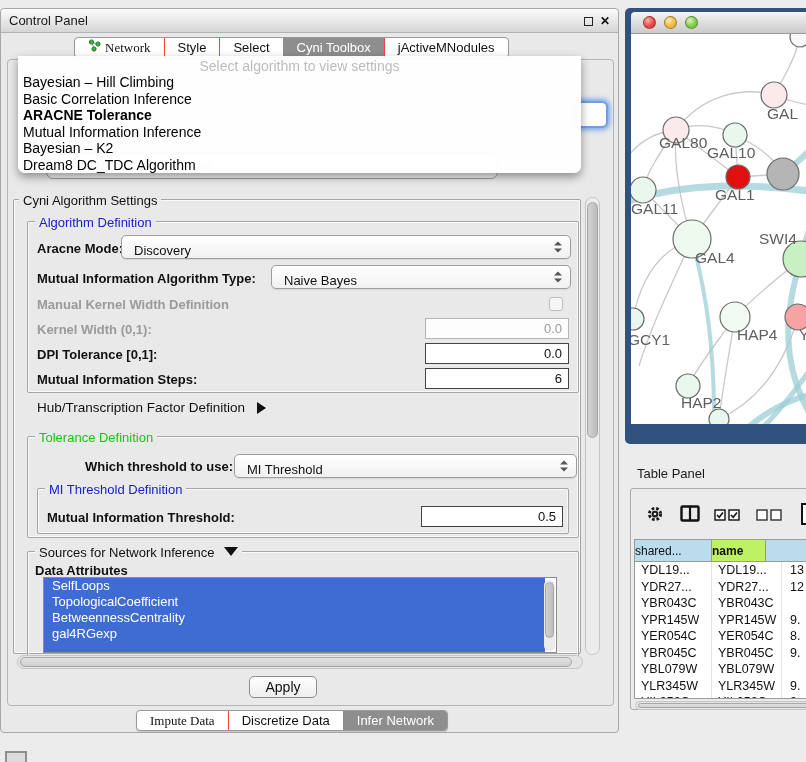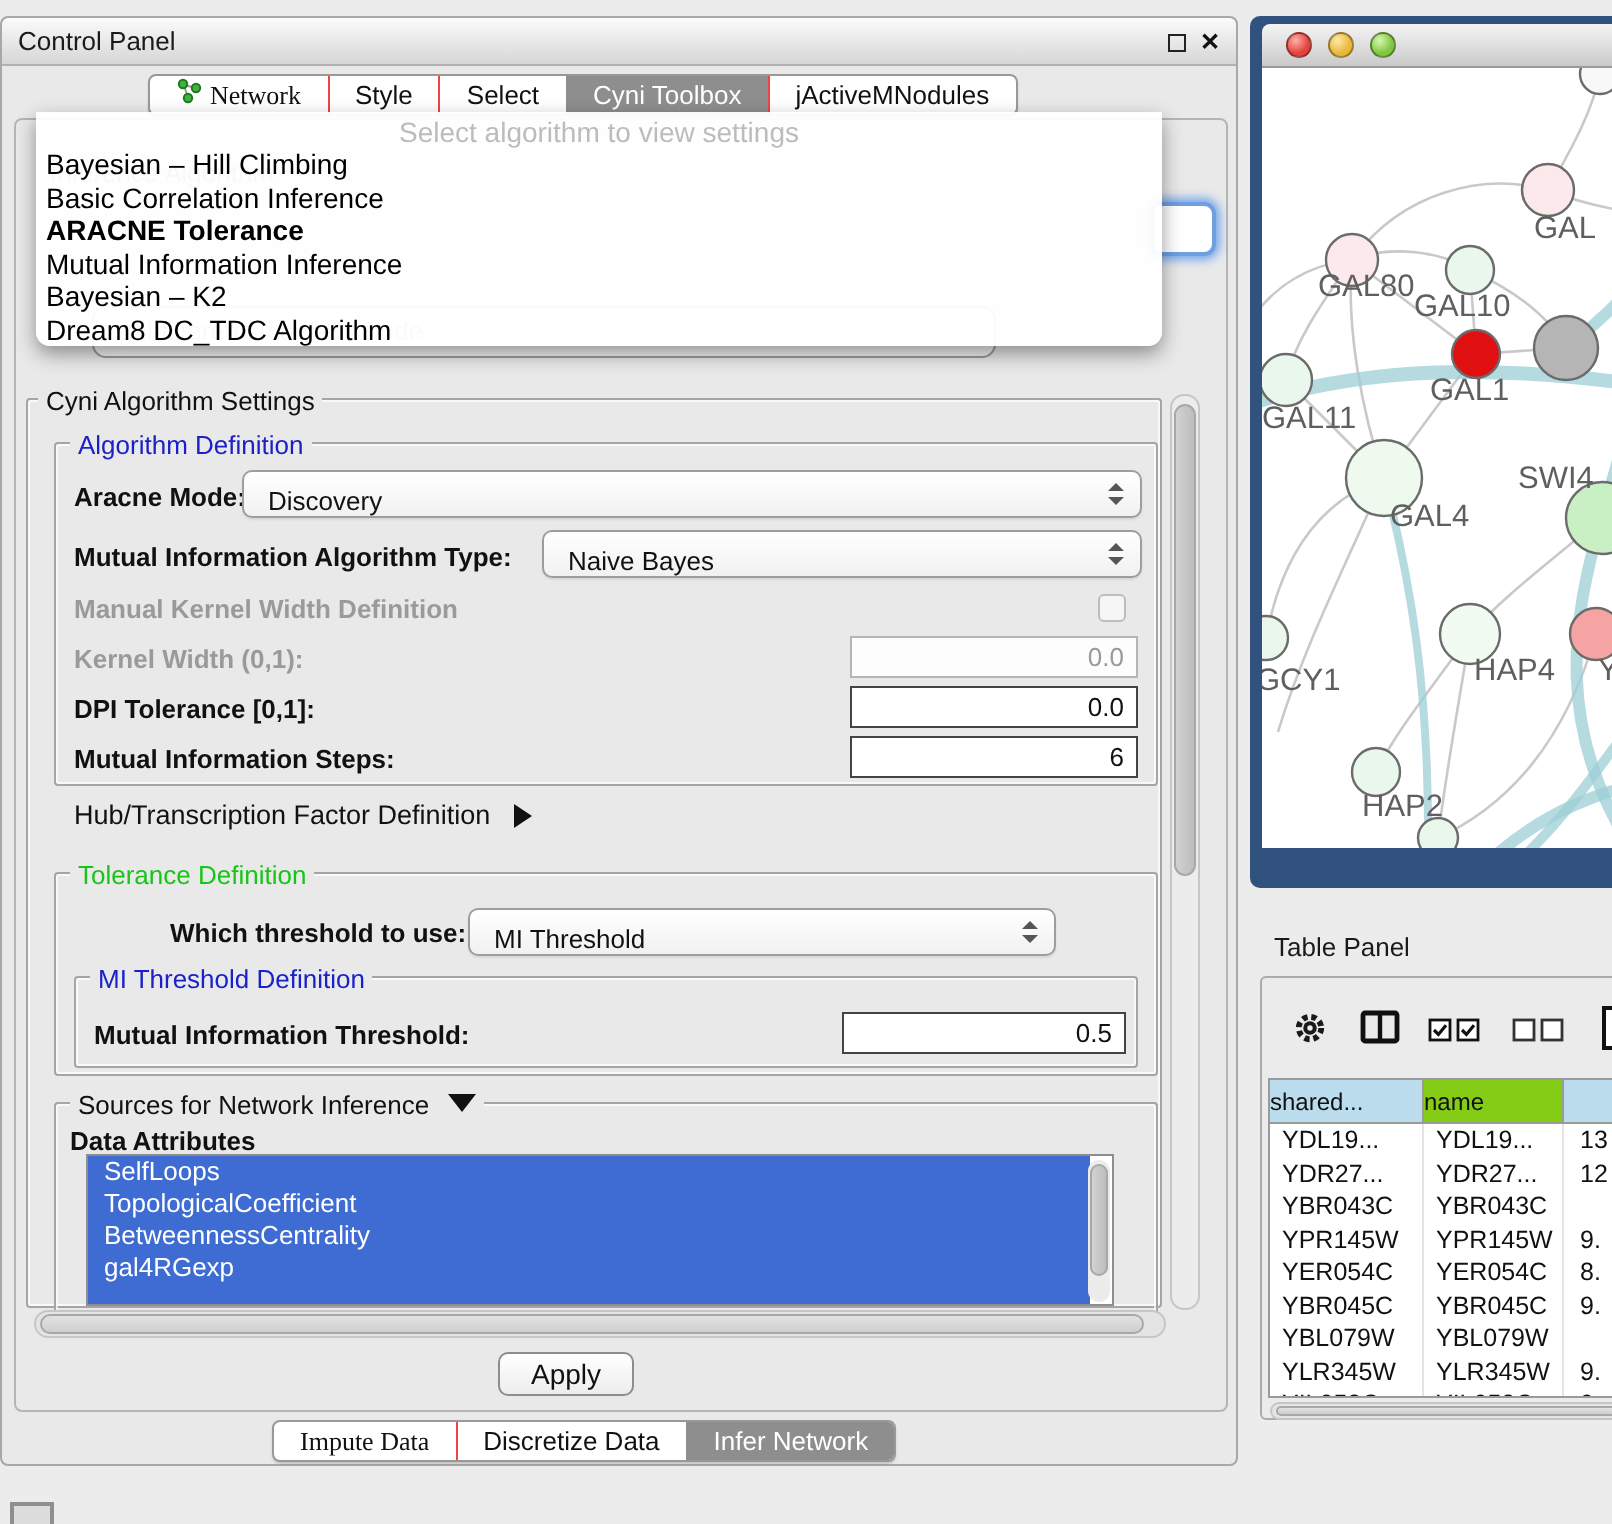--- a/index.html
+++ b/index.html
@@ -204,21 +204,21 @@
 
   <div style="position:absolute; left:36px; top:391px; font-size:13.5px;">
     <span>Hub/Transcription Factor Definition</span>
     <span style="display:inline-block; margin-left:8px; width:0; height:0; border-top:6px solid transparent; border-bottom:6px solid transparent; border-left:9px solid #111; vertical-align:-2px;"></span>
   </div>
 
   <div class="groupbox" style="left:26px; top:427px; width:552px; height:102px;"></div>
   <div class="legend" style="left:34px; top:421px; color:#17c517;">Tolerance Definition</div>
 
   <div class="lbl" style="left:84px; top:450px;">Which threshold to use:</div>
-  <div class="combo" style="left:233px; top:445px; width:294px; height:24px;">
+  <div class="combo" style="left:233px; top:445px; width:343px; height:24px;">
     <span>MI Threshold</span>
     <span class="spinner"></span>
   </div>
 
   <div class="groupbox" style="left:36px; top:479px; width:532px; height:46px;"></div>
   <div class="legend" style="left:44px; top:473px; color:#1a21c8;">MI Threshold Definition</div>
   <div class="lbl" style="left:46px; top:501px;">Mutual Information Threshold:</div>
   <div class="field" style="left:420px; top:497px; width:142px; height:21px;">0.5</div>
 
   <div class="groupbox" style="left:26px; top:542px; width:552px; height:112px; border-bottom:none;"></div>
@@ -361,21 +361,21 @@
     <span style="margin-left:18px;">
       <svg width="20" height="22" viewBox="0 0 20 22">
           <path d="M2 1 h11 l5 5 v15 h-16 z" fill="#fff" stroke="#111" stroke-width="2"></path>
           <path d="M13 1 v5 h5" fill="none" stroke="#111" stroke-width="2"></path>
         </svg>
     </span>
   </div>
   <div id="table-grid">
     <div class="th-row" id="table-header">
         <div class="th" style="width: 77px; background: rgb(186, 220, 236);">shared...</div>
-        <div class="th" style="width: 70px; background: #84cc16;">name</div>
+        <div class="th" style="width: 54px; background: #bef264; font-weight: bold;">name</div>
         <div class="th" style="width: 60px; background: rgb(186, 220, 236);"></div>
       </div>
     <div id="table-rows">
         <div class="t-row">
           <div class="td" style="width: 77px;">YDL19...</div>
           <div class="td" style="width: 70px;">YDL19...</div>
           <div class="td" style="width: 60px; padding-left: 8px;">13</div>
         </div>
         <div class="t-row">
           <div class="td" style="width: 77px;">YDR27...</div>

